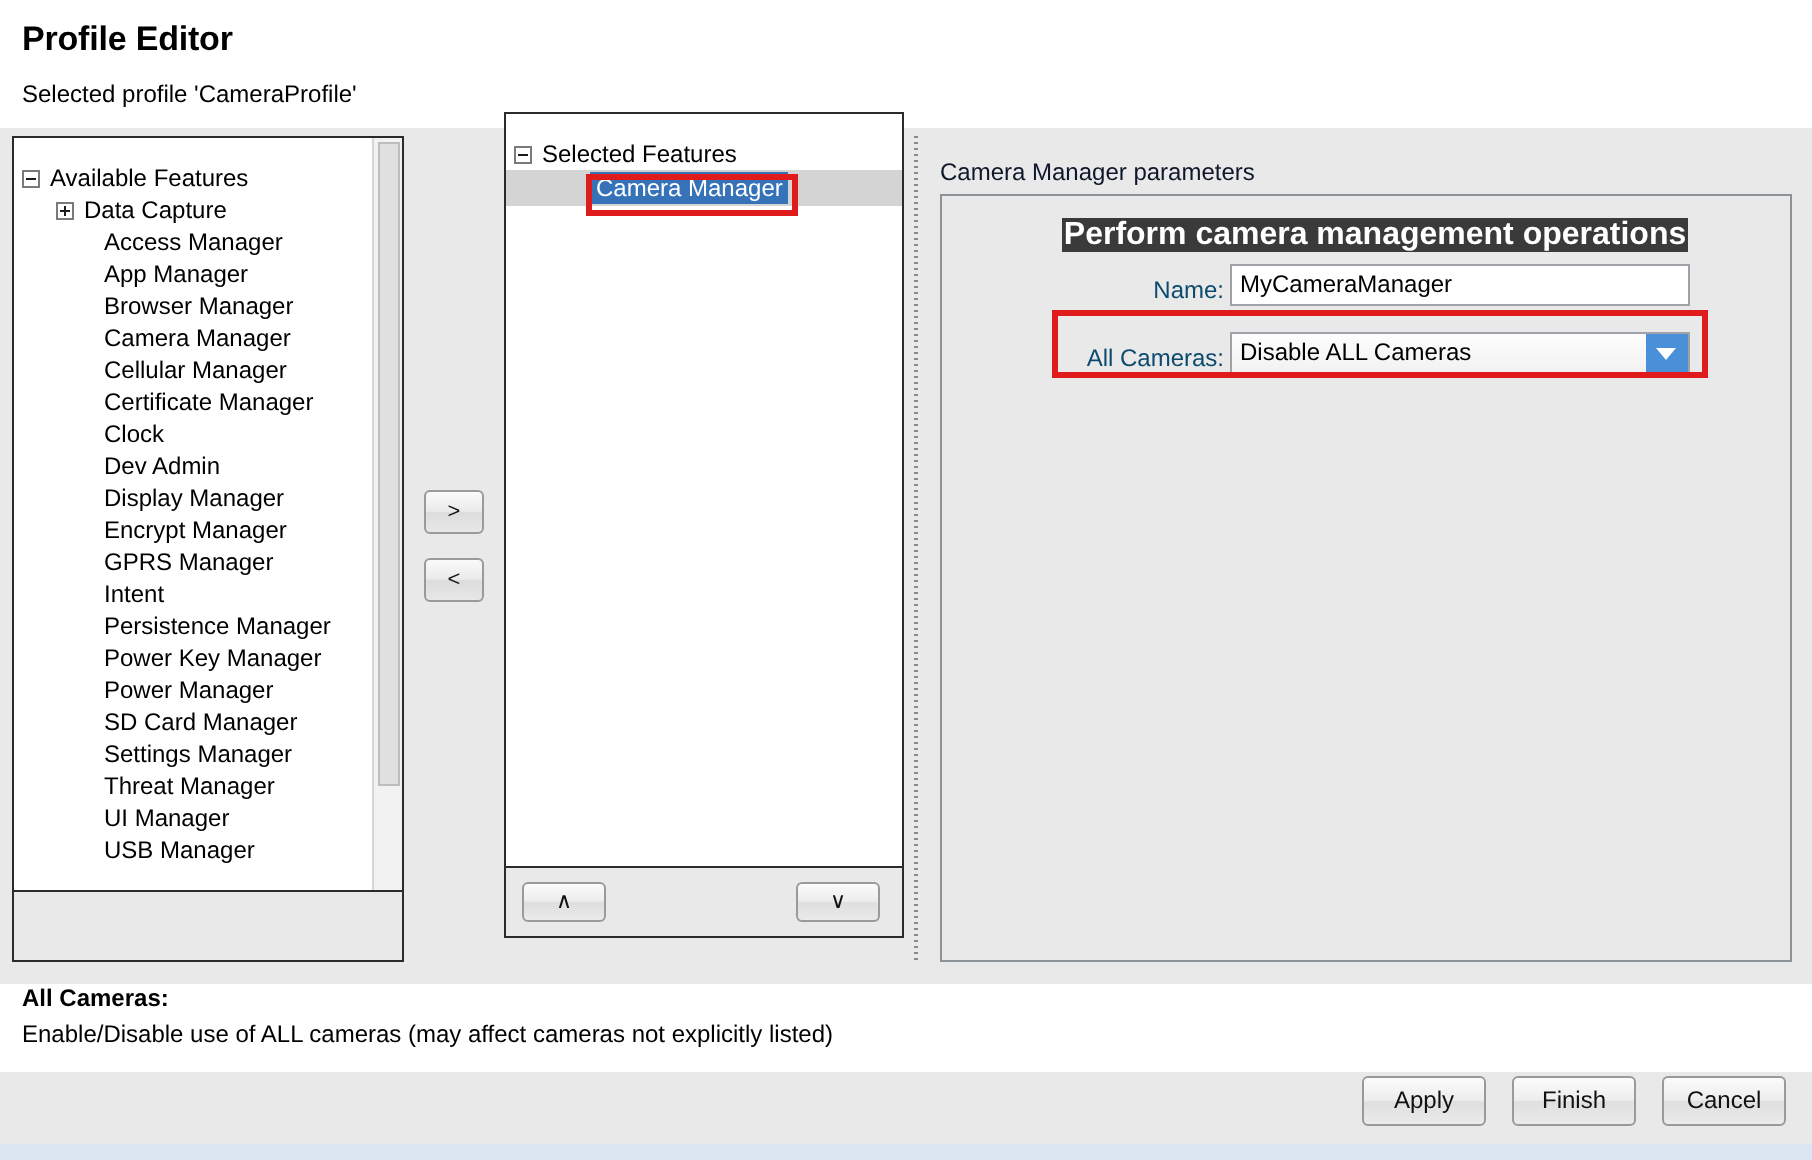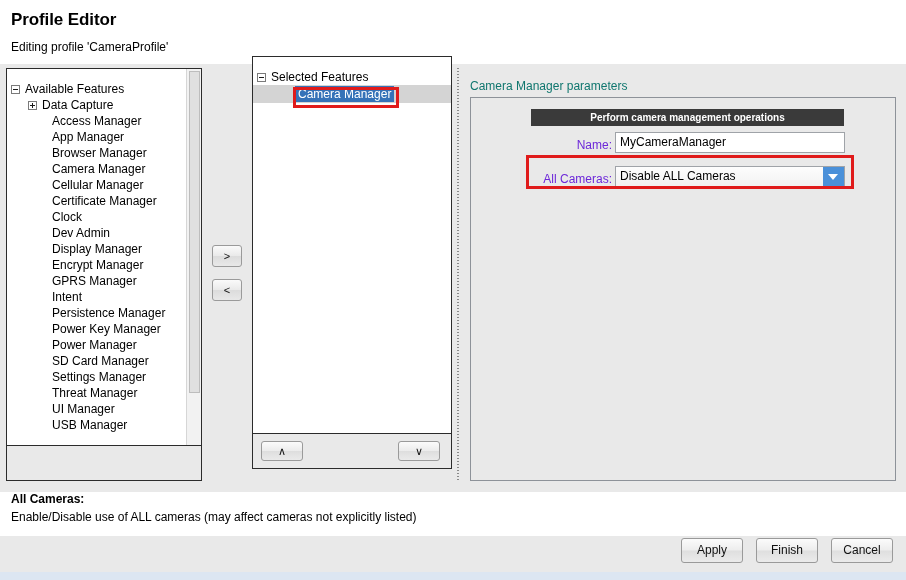--- a/index.html
+++ b/index.html
@@ -220,49 +220,49 @@
     background-position: 2px 0;
     background-size: 2px 3px;
     background-repeat: repeat-y;
   }
 
   
   #params-title {
     position: absolute;
     left: 470px; top: 79px;
     font-size: 12px;
-    color: #0f766e;
+    color: #0f172a;
   }
   #params-panel {
     position: absolute;
     left: 470px; top: 97px;
     width: 426px;
     height: 384px;
     background: #e9e9e9;
     border: 1px solid #8d9299;
     box-sizing: border-box;
   }
   #section-header {
     position: absolute;
     left: 60px; top: 11px;
     width: 313px;
     height: 17px;
     background: #3a3a3a;
     color: #ffffff;
-    font-size: 10px;
+    font-size: 16px;
     font-weight: bold;
     line-height: 17px;
     text-align: center;
     white-space: nowrap;
   }
   .field-label {
     position: absolute;
     font-size: 12px;
     text-align: right;
-    color: #6d28d9;
+    color: #0c4a6e;
   }
   #name-label { left: 25px; top: 40px; width: 116px; }
   #cameras-label { left: 25px; top: 74px; width: 116px; }
 
   #name-input {
     position: absolute;
     left: 144px; top: 34px;
     width: 230px; height: 21px;
     background: #ffffff;
     border: 1px solid #9fa3a8;
@@ -368,21 +368,21 @@
     width: 906px;
     height: 8px;
     background: #dce6f2;
   }
 </style>
 </head>
 <body>
 
 <div id="header">
   <div id="page-title">Profile Editor</div>
-  <div id="page-subtitle">Editing profile 'CameraProfile'</div>
+  <div id="page-subtitle">Selected profile 'CameraProfile'</div>
 </div>
 
 <div id="body-band"></div>
 
 <div id="available-panel">
   <div id="available-list">
     <div class="tree-row root">
       <span class="toggle"></span><span>Available Features</span>
     </div>
     <div id="available-items">

